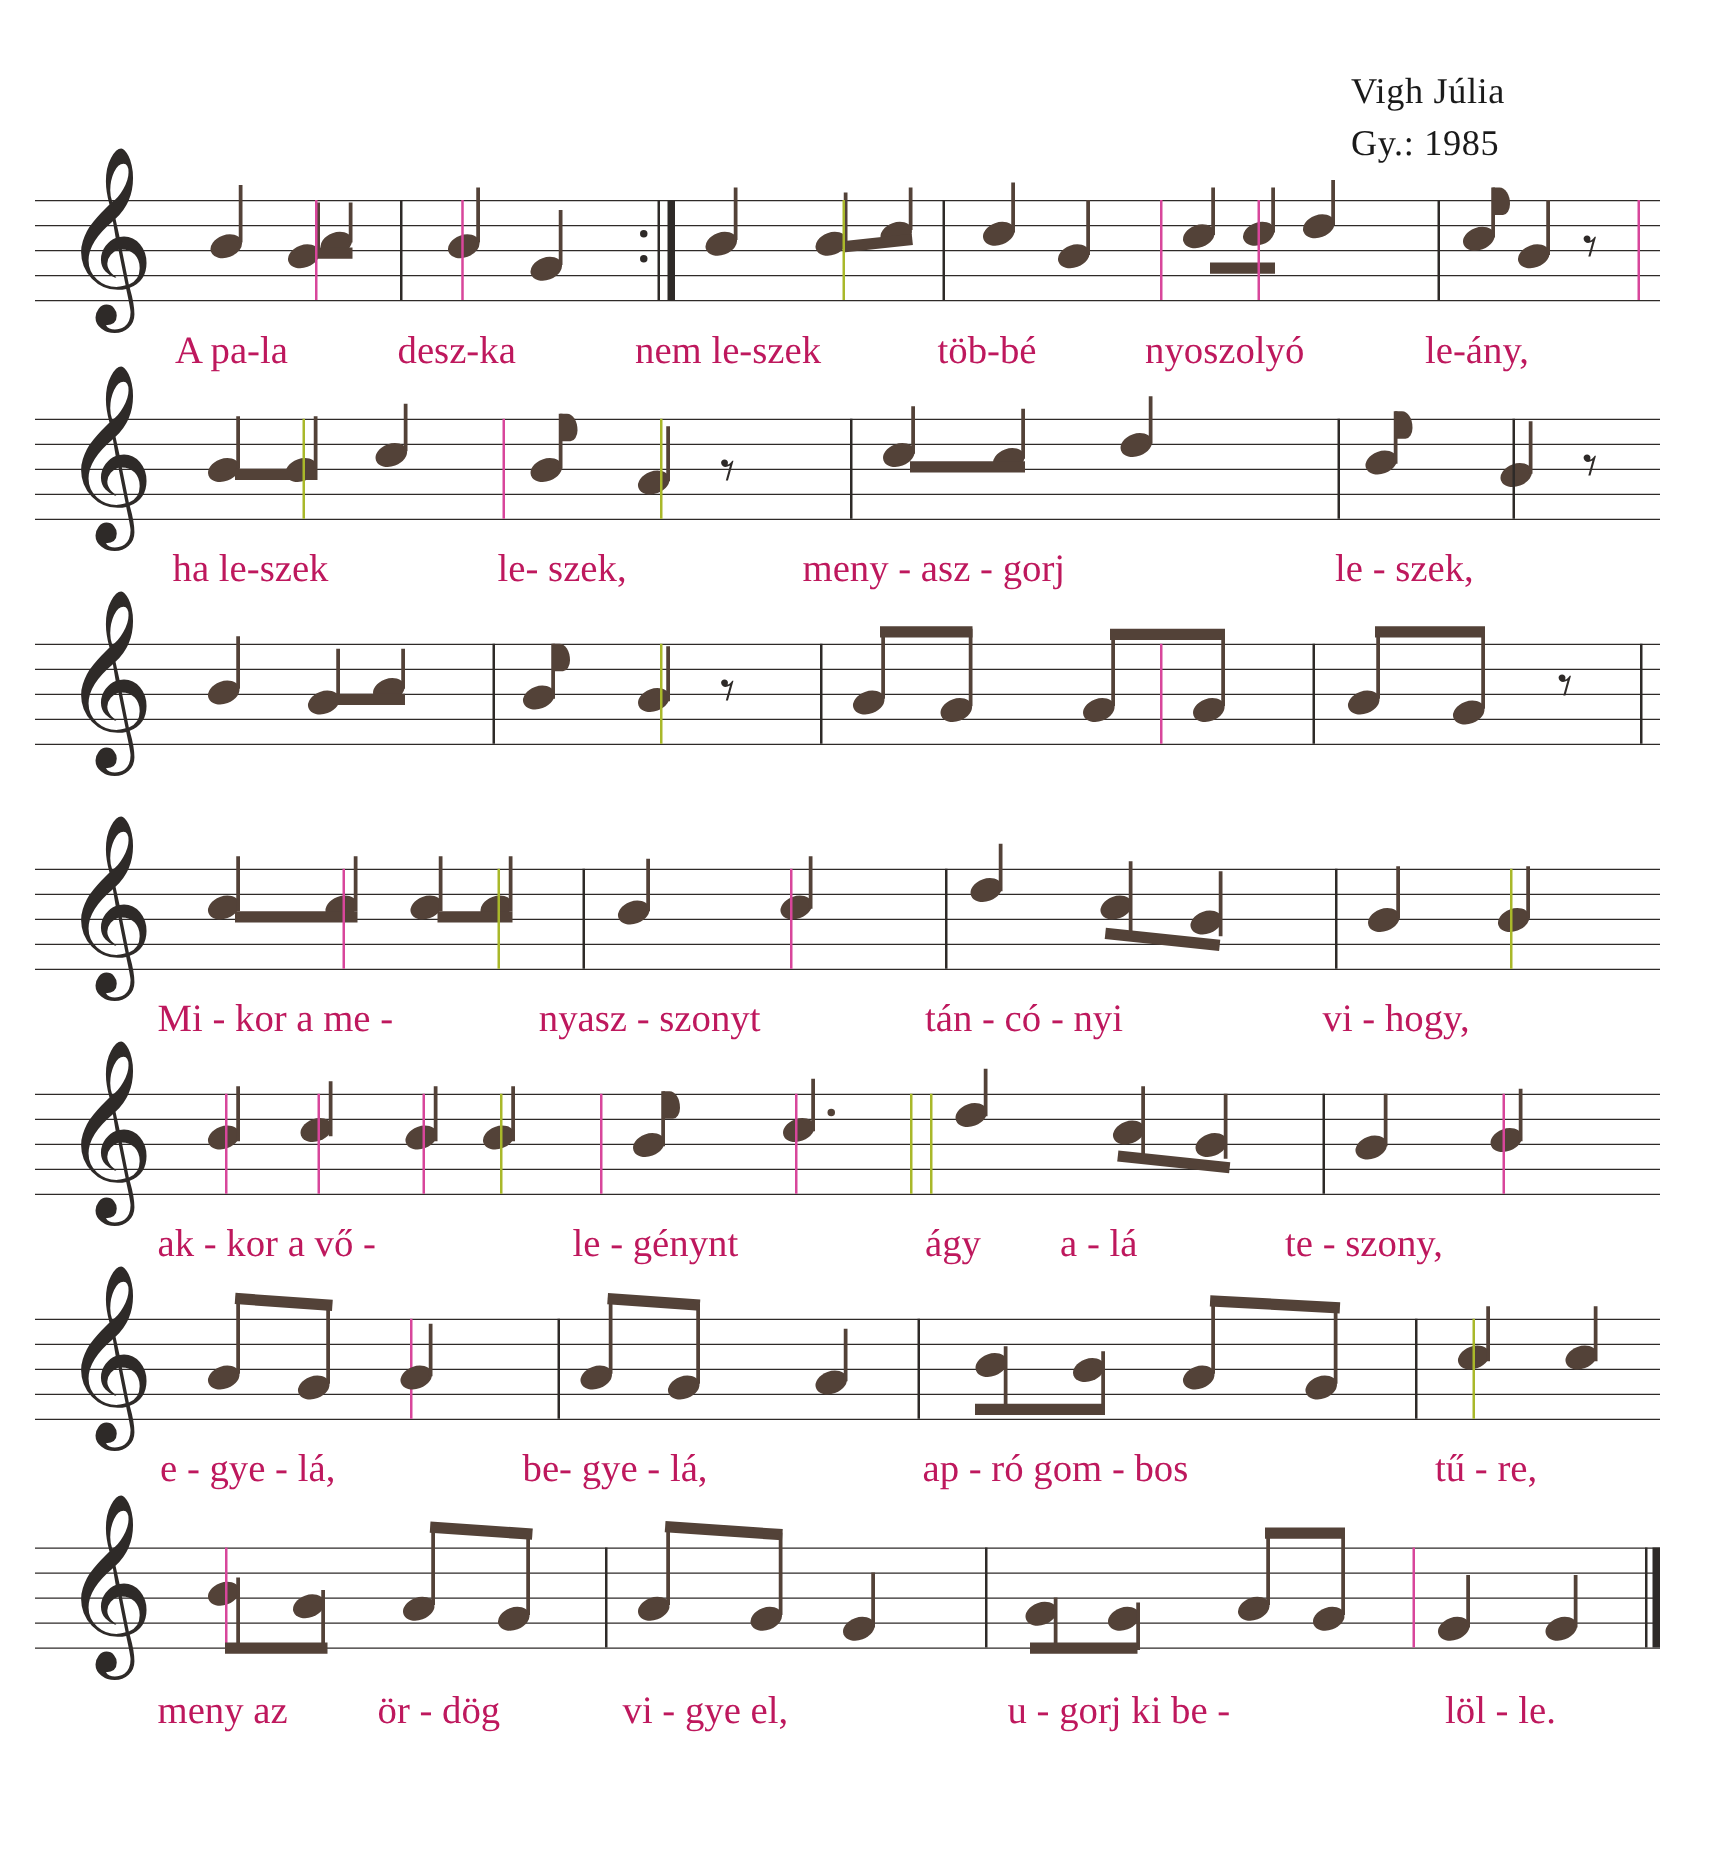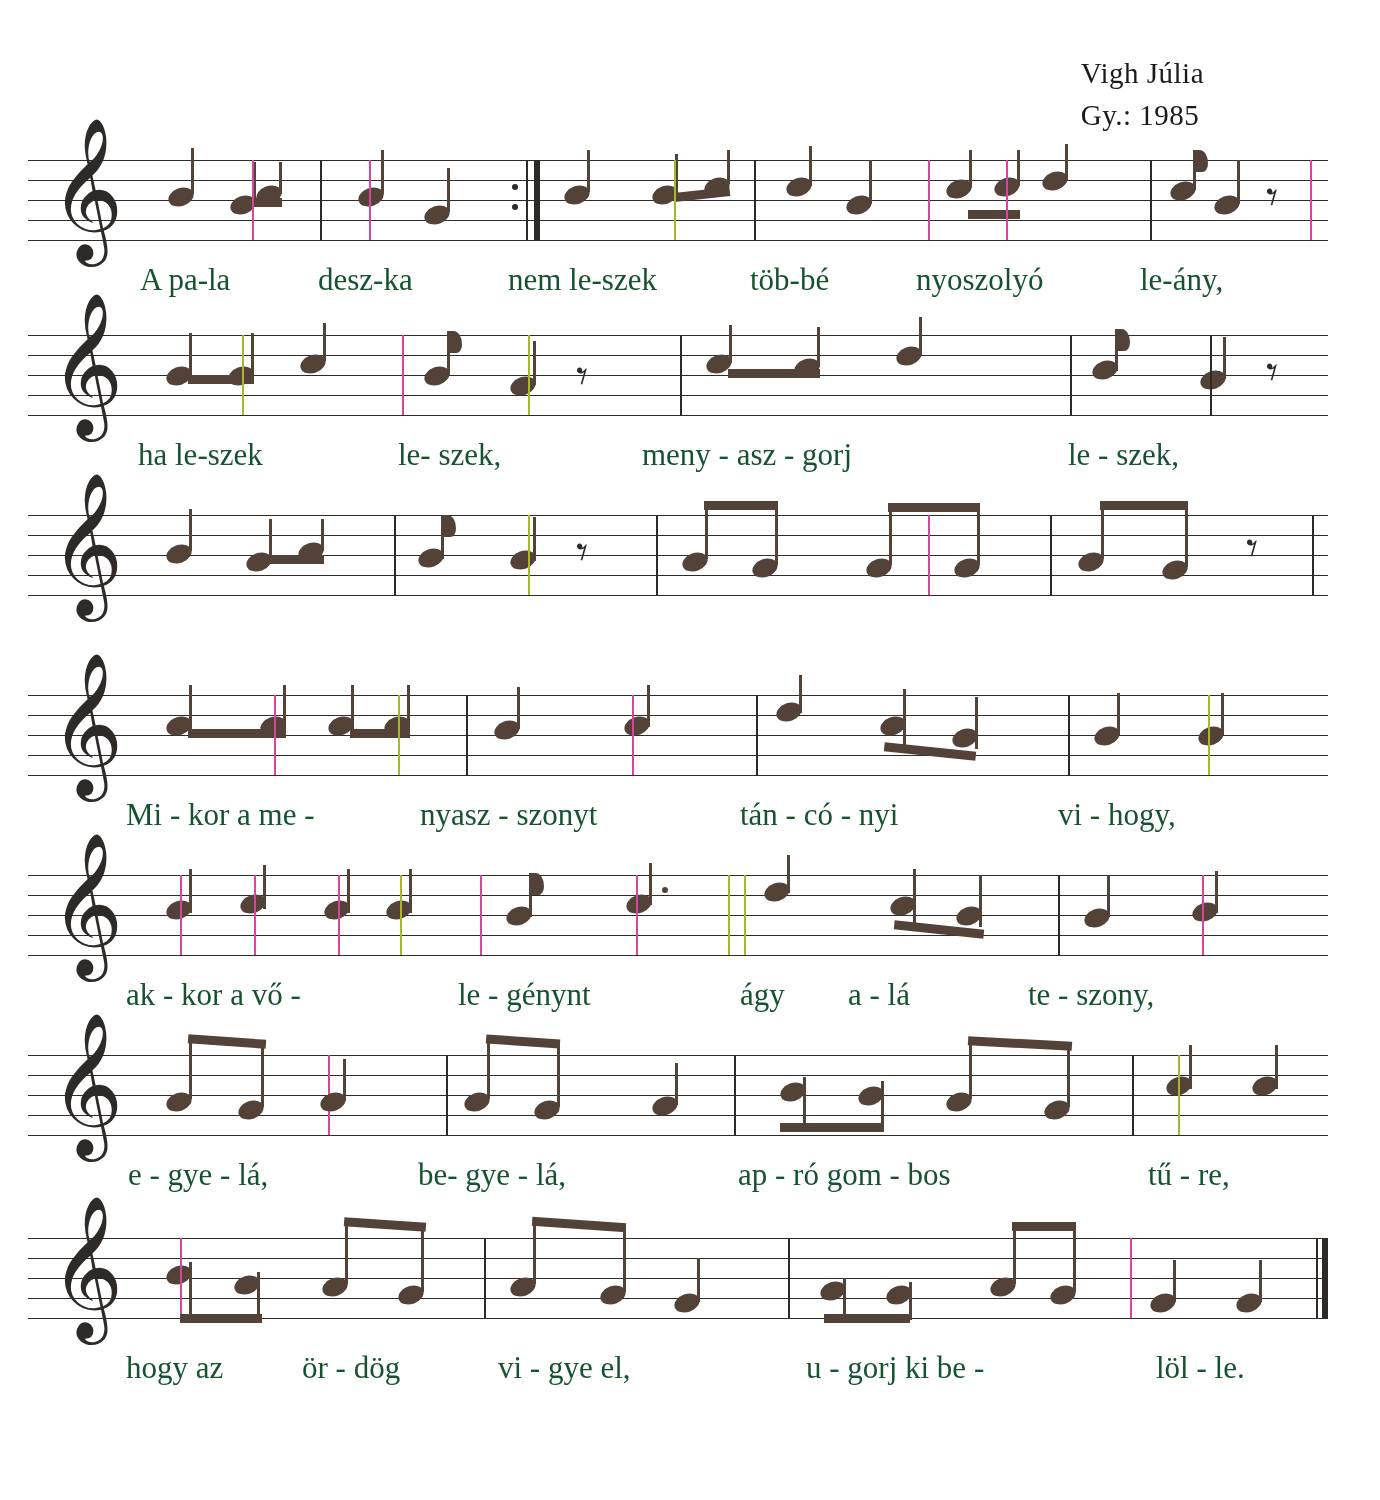--- a/index.html
+++ b/index.html
@@ -167,21 +167,21 @@
   .lyrics {
     position: absolute;
     left: 0;
     width: 1300px;
     height: 44px;
   }
   .lyrics span {
     position: absolute;
     font-size: 31px;
     white-space: nowrap;
-    color: #14532d;
+    color: #be185d;
   }
 </style>
 </head>
 <body>
 
 <div id="attribution">
   <div>Vigh Júlia</div>
   <div>Gy.: 1985</div>
 </div>
 
@@ -419,21 +419,21 @@
     <div class="bar" style="left:1040px;"></div>
     <div class="note" style="left:1066px; top:42px;"></div>
     <div class="stem" style="left:1089px; top:8px; height:42px;"></div>
     <div class="note" style="left:1170px; top:42px;"></div>
     <div class="stem" style="left:1193px; top:8px; height:42px;"></div>
     <div class="bar green" style="left:1180px;"></div>
   </div>
 
   <div class="lyrics" style="top:112px;">
     <span style="left:98px;">Mi -   kor   a  me -</span>
-    <span style="left:392px;">nyasz -  szonyt</span>
+    <span style="left:403px;">nyasz -  szonyt</span>
     <span style="left:712px;">tán -  có -  nyi</span>
     <span style="left:1030px;">vi -    hogy,</span>
   </div>
 </div>
 
 <div class="system" style="top:865px;">
   <div class="staff-wrap">
     <div class="staff-lines">
         <i></i>
         <i></i>
@@ -600,19 +600,19 @@
 
     <div class="note" style="left:1122px; top:66px;"></div>
     <div class="stem" style="left:1145px; top:32px; height:42px;"></div>
     <div class="note" style="left:1208px; top:66px;"></div>
     <div class="stem" style="left:1231px; top:32px; height:42px;"></div>
 
     <div class="endbar" style="left:1288px;"></div>
   </div>
 
   <div class="lyrics" style="top:122px;">
-    <span style="left:98px;">hogy  az</span>
+    <span style="left:98px;">meny  az</span>
     <span style="left:274px;">ör - dög</span>
     <span style="left:470px;">vi - gye    el,</span>
     <span style="left:778px;">u - gorj  ki  be -</span>
     <span style="left:1128px;">löl -   le.</span>
   </div>
 </div>
 
 </body></html>

